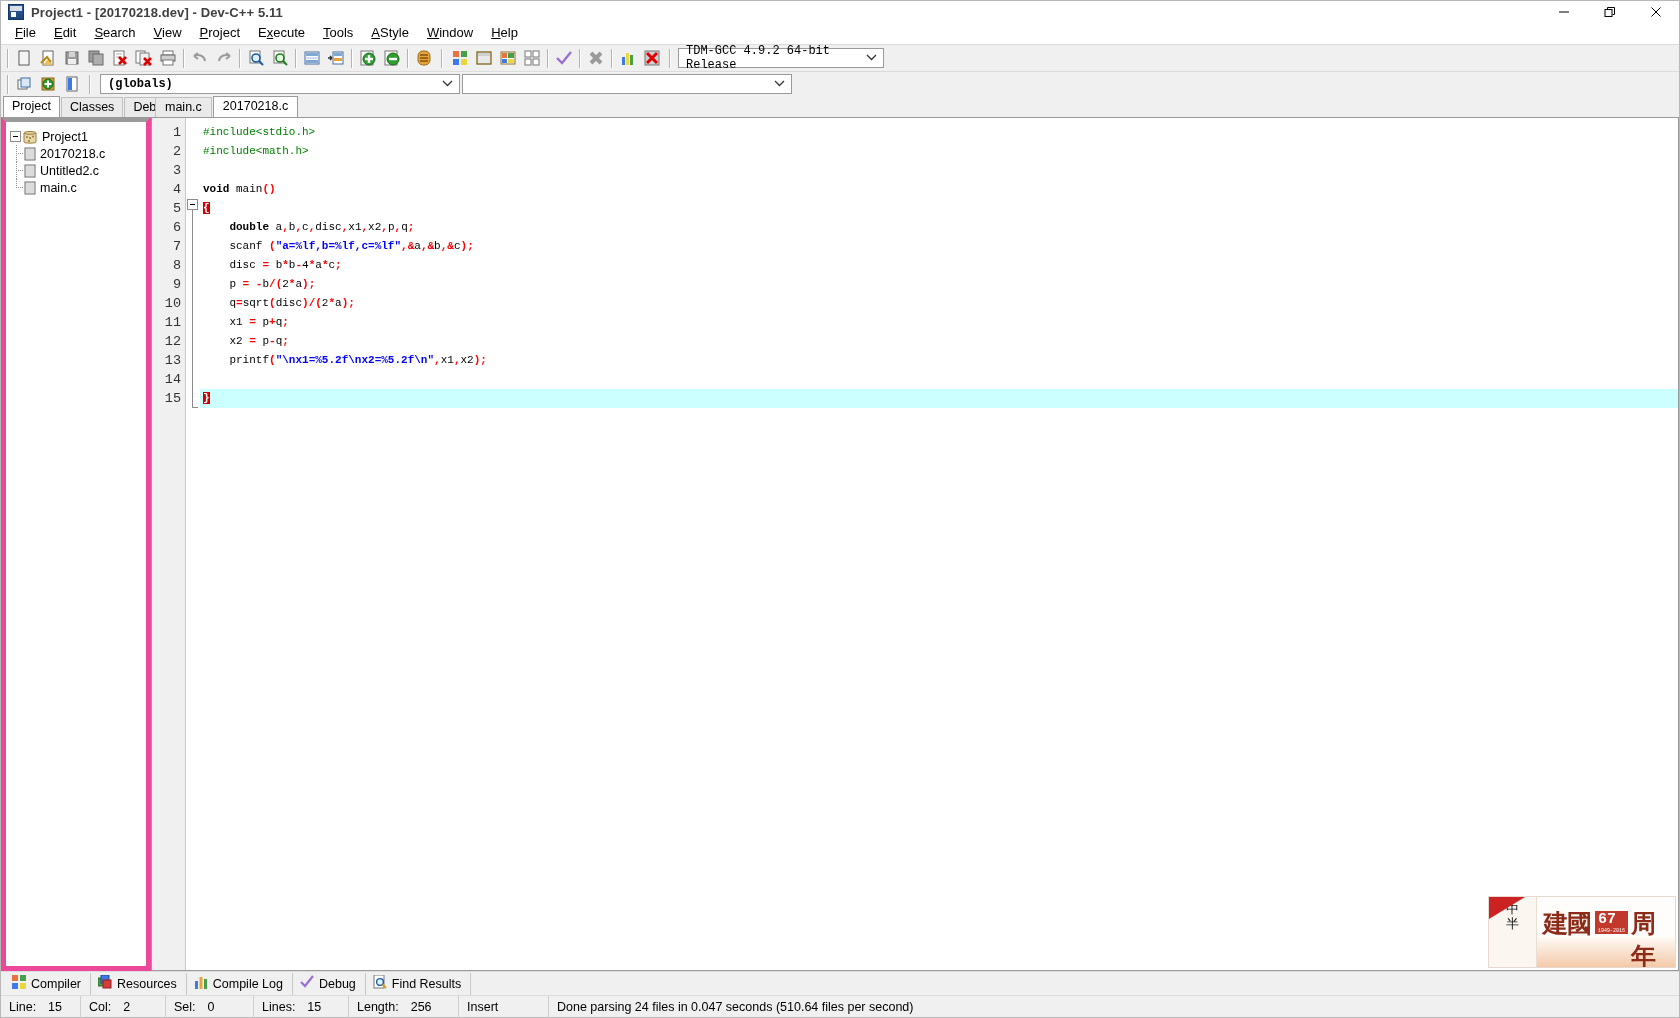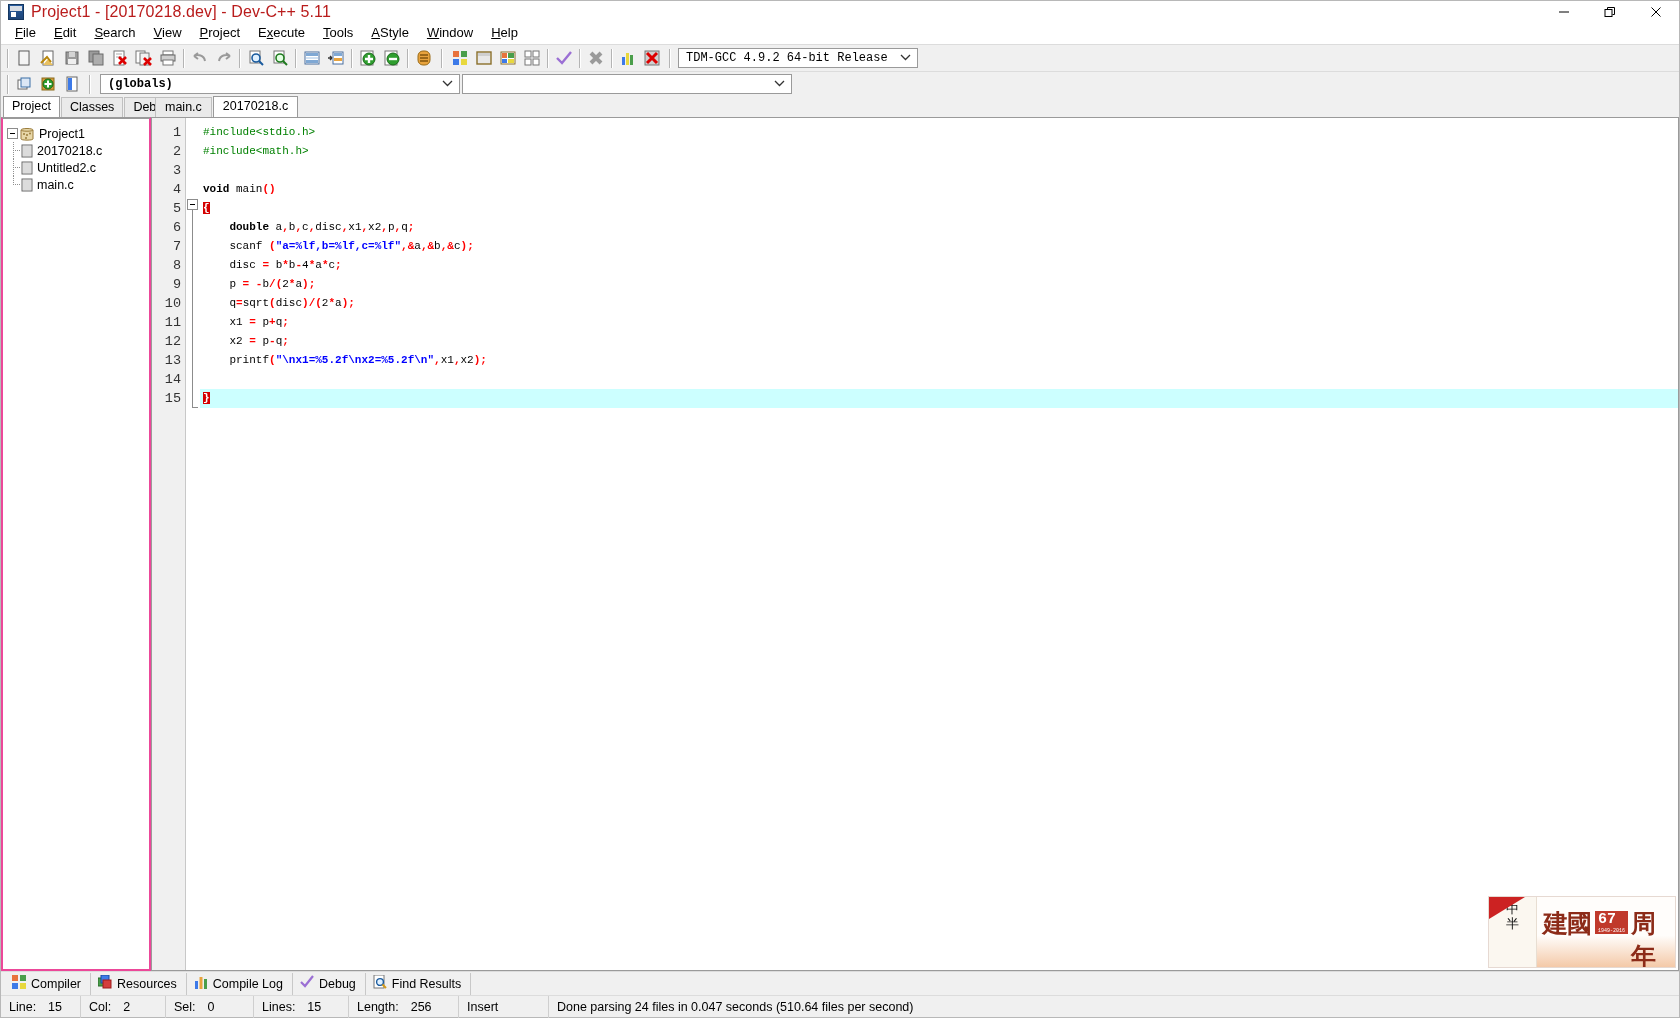--- a/index.html
+++ b/index.html
@@ -27,21 +27,21 @@
     border: 1px solid #14365f; position: relative; flex: 0 0 16px;
   }
   .titlebar .appicon::before{
     content:""; position:absolute; left:1px; top:1px; right:1px; height:5px;
     background:#d8dde4;
   }
   .titlebar .appicon::after{
     content:""; position:absolute; left:2px; bottom:2px; width:5px; height:5px;
     background:#ffffff;
   }
-  .titletext { font-size: 16px; color: #b91c1c; letter-spacing: .1px; }
+  .titletext { font-size: 13px; color: #404040; letter-spacing: .1px; font-weight: bold; }
   .wincontrols { position: absolute; right: 0; top: 0; height: 22px; display: flex; }
   .wbtn { width: 46px; height: 22px; display: flex; align-items: center; justify-content: center; }
   .wbtn svg { display: block; }
 
   
   .menubar {
     height: 21px; flex: 0 0 21px; background: #ffffff;
     display: flex; padding-left: 5px;
   }
   .menuitem { padding: 2px 9px; font-size: 13px; color: #000; white-space: nowrap; }
@@ -59,36 +59,36 @@
           border-right: 1px solid #ffffff; margin: 0 3px; }
   .tsep.dbl { margin: 0 5px; }
 
   .combo {
     height: 20px; background: #ffffff; border: 1px solid #9a9a9a;
     display: flex; align-items: center; position: relative;
     font-family: "Liberation Mono", monospace; font-size: 12px; color: #000;
     padding-left: 7px;
   }
   .combo .arrow { position: absolute; right: 6px; top: 50%; transform: translateY(-50%); }
-  .combo.compiler { width: 240px; margin-left: 2px; }
+  .combo.compiler { width: 206px; margin-left: 2px; }
   .combo.globals { width: 360px; margin-left: 4px; font-weight: bold; }
   .combo.blank   { width: 330px; margin-left: 2px; }
 
   
   .body { flex: 1 1 auto; display: flex; min-height: 0; background: #f0f0f0; }
 
   
   .leftpanel { width: 150px; flex: 0 0 150px; display: flex; flex-direction: column;
                background: #f0f0f0; }
   .ltabs { display: flex; height: 21px; flex: 0 0 21px; align-items: flex-end; padding-left: 2px; }
   .ltab { font-size: 12.5px; padding: 2px 8px 3px 8px; background: #eaeaea;
           border: 1px solid #c0c0c0; border-bottom: none; margin-right: 1px; color:#000; }
   .ltab.active { background: #ffffff; border-color: #9a9a9a; padding-bottom: 4px;
                  position: relative; z-index: 2; }
-  .ltree { flex: 1 1 auto; background: #ffffff; border: 2px solid #ec4899; border-top-color:#9a9a9a;
+  .ltree { flex: 1 1 auto; background: #ffffff; border: 5px solid #ec4899; border-top-color:#9a9a9a;
            padding: 6px 4px; overflow: hidden; font-size: 12.5px; }
   .trow { display: flex; align-items: center; height: 17px; white-space: nowrap; }
   .trow .lbl { margin-left: 4px; }
   .expander { width: 11px; height: 11px; border: 1px solid #8c8c8c; background: #fff;
               position: relative; flex: 0 0 11px; margin-right: 2px; }
   .expander::before { content:""; position:absolute; left:2px; top:4px; width:5px; height:1px; background:#000; }
   .ico-proj { width:15px; height:14px; flex:0 0 15px; position:relative; }
   .ico-file { width:12px; height:14px; flex:0 0 12px; }
   .indent { width: 14px; flex: 0 0 14px; height: 17px; position: relative; }
   .indent::before { content:""; position:absolute; left:6px; top:0; bottom:0; border-left:1px dotted #909090; }

